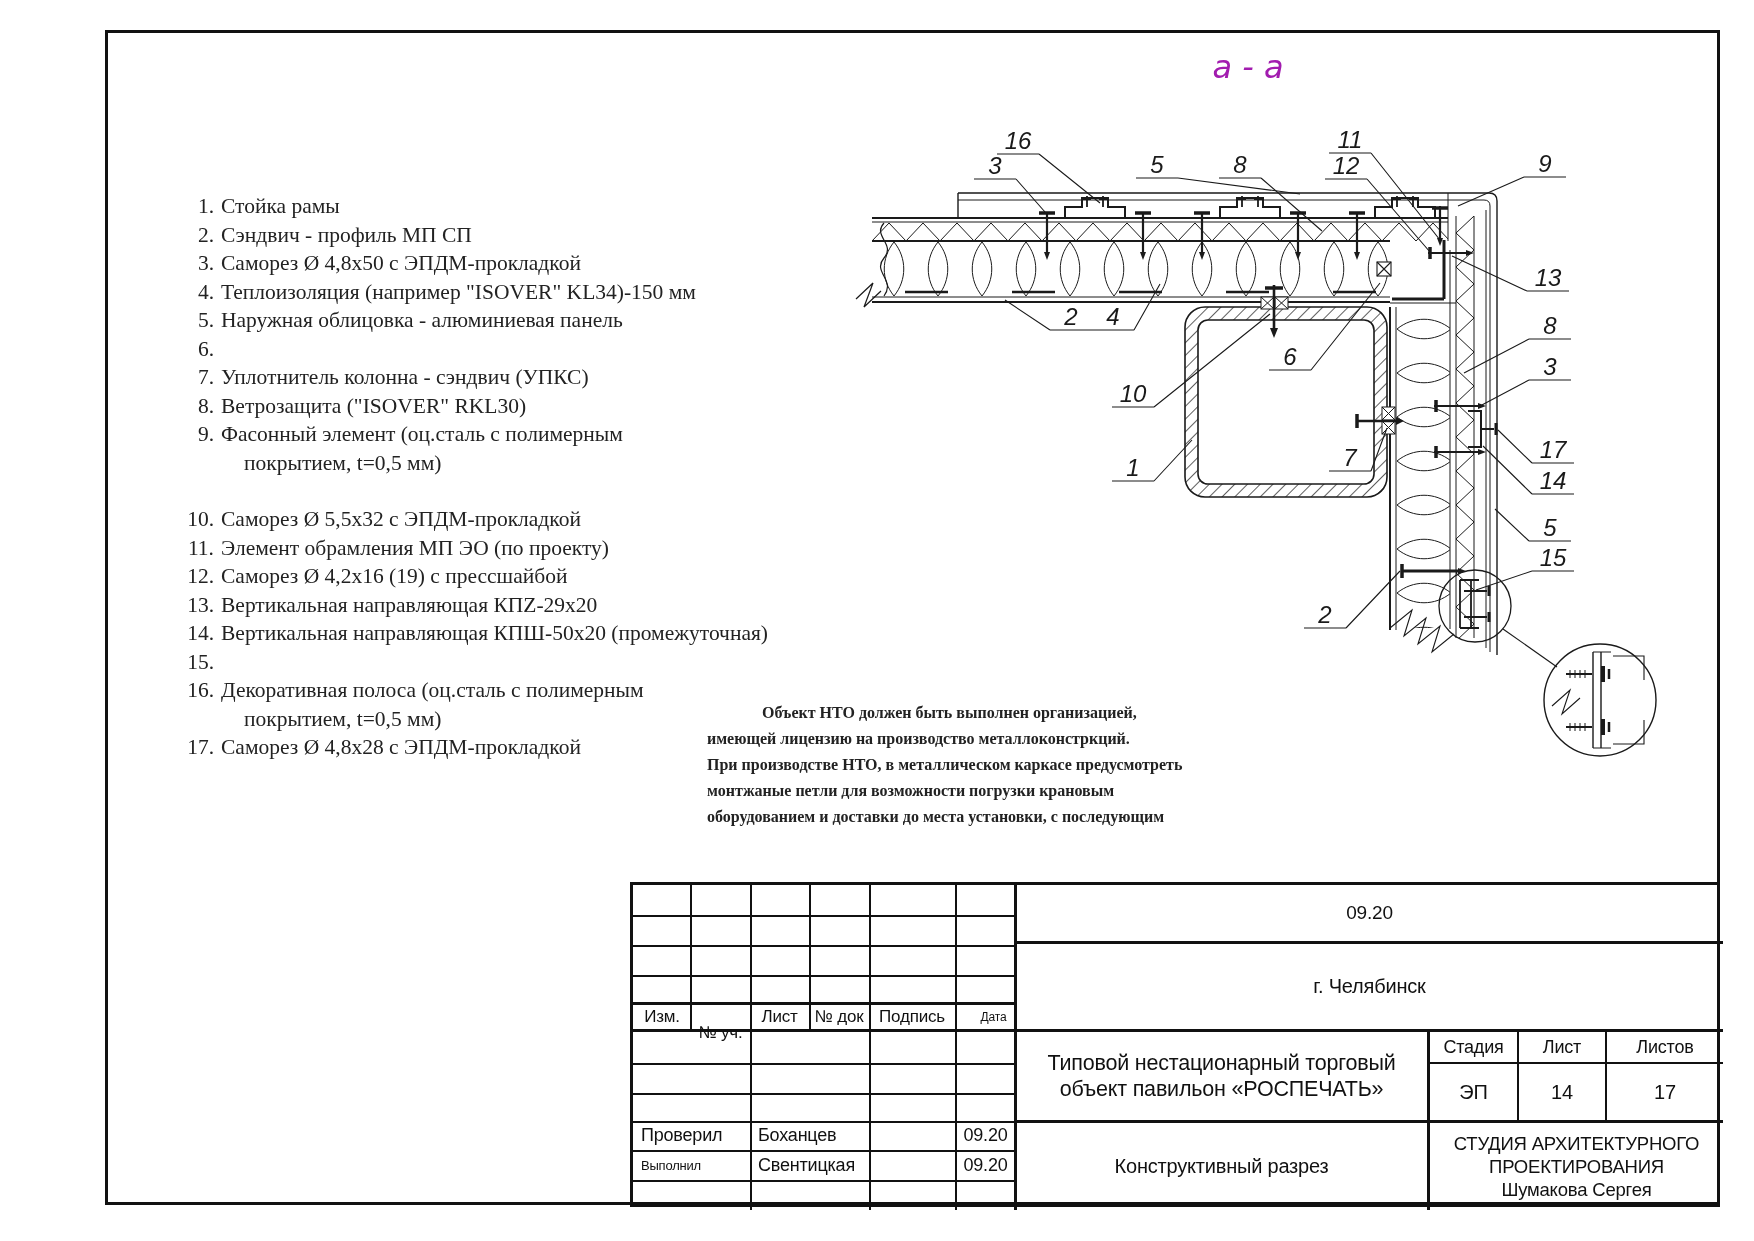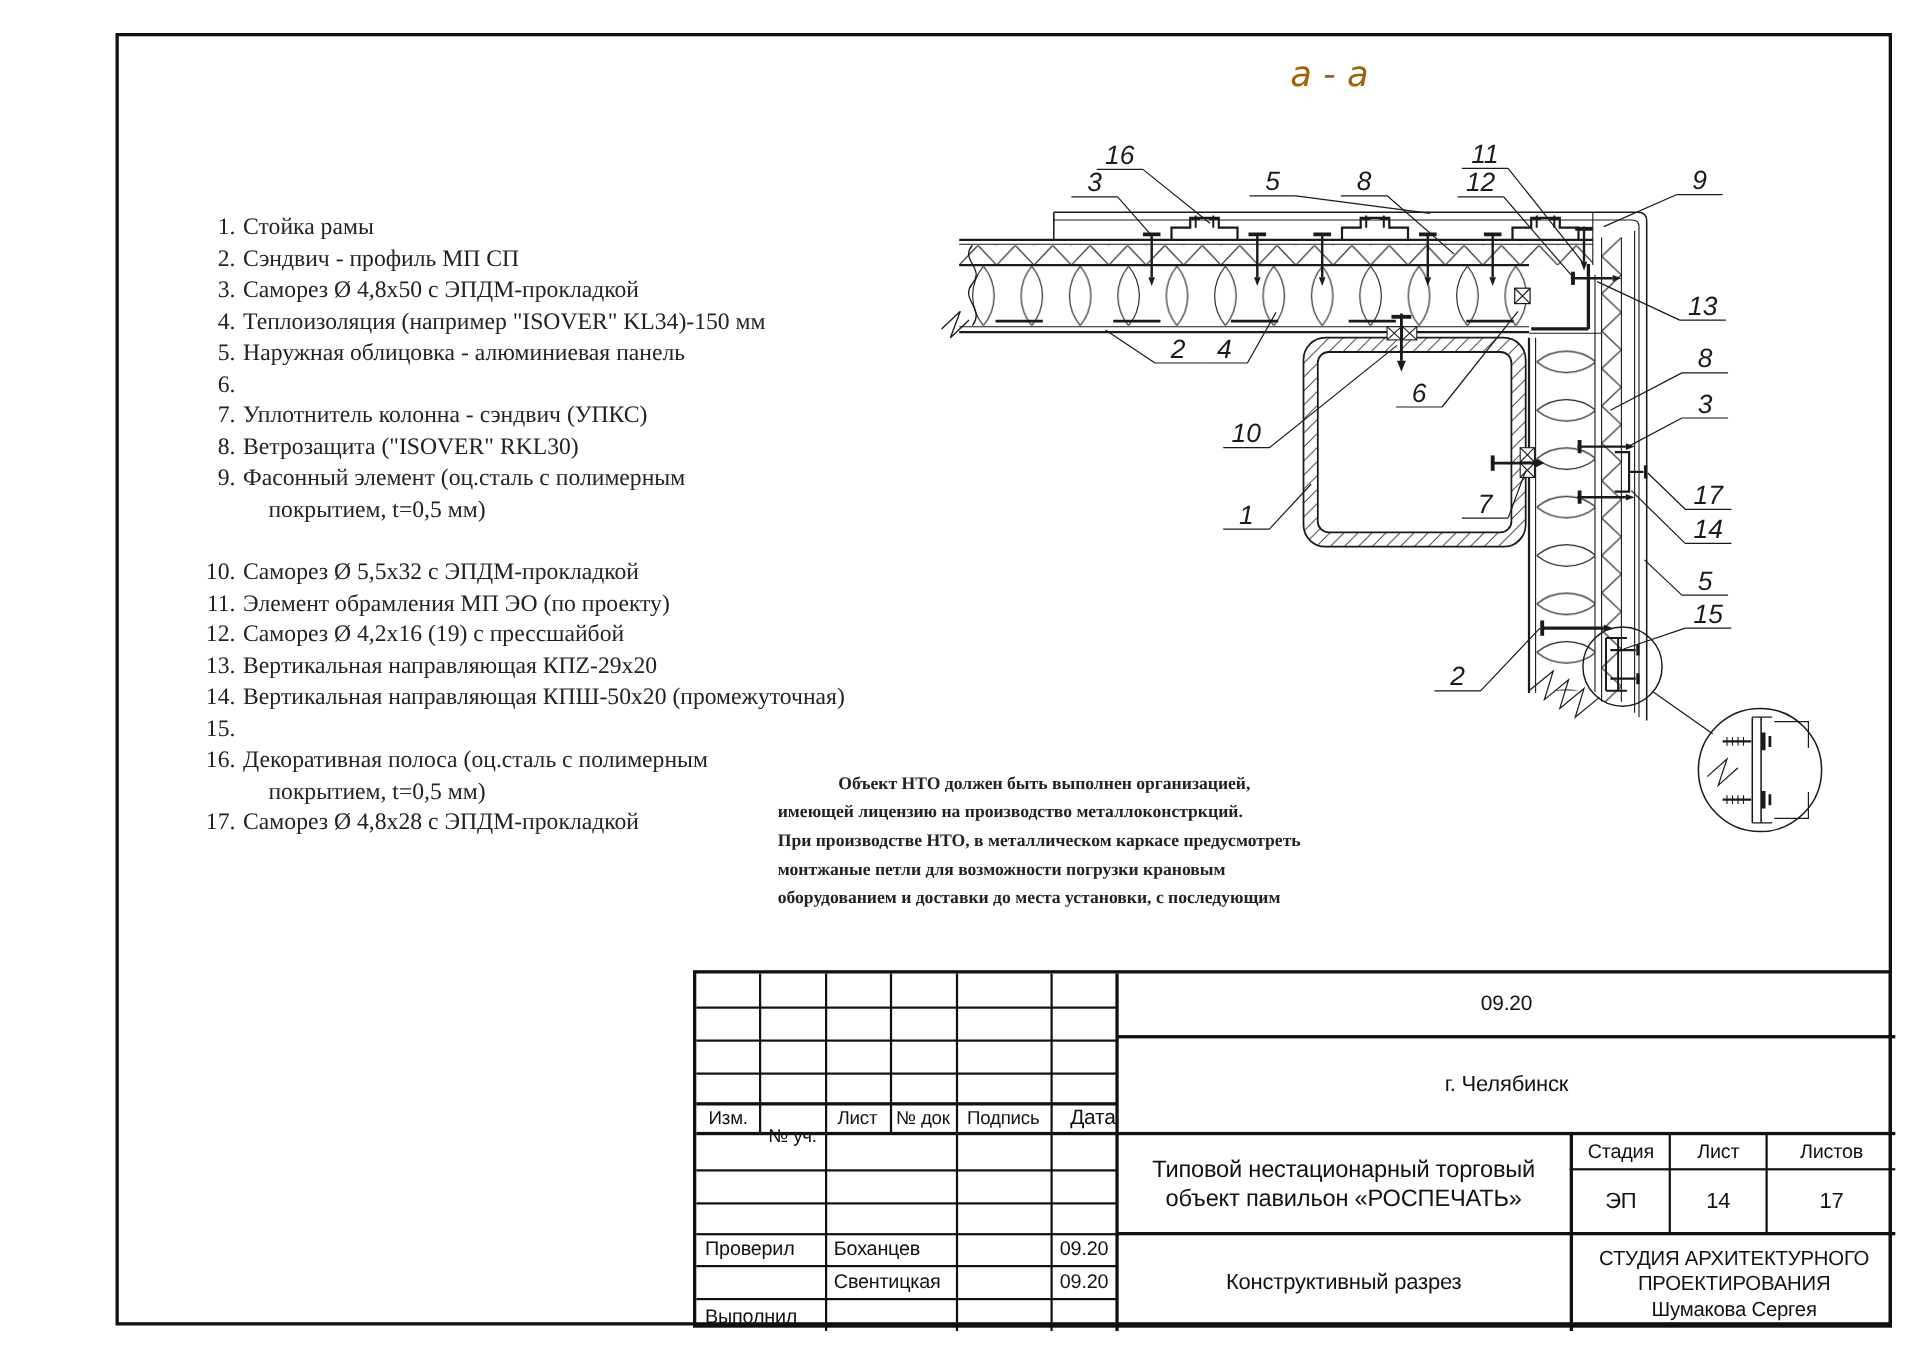--- a/index.html
+++ b/index.html
@@ -13,22 +13,22 @@
   .legend-line.gap{margin-top:28px;}
   .legend-num{width:46px;text-align:right;flex:0 0 46px;}
   .legend-txt{margin-left:7px;}
   .legend-cont{line-height:28.5px;padding-left:76px;white-space:nowrap;}
   
   .notes{position:absolute;left:707px;top:700px;width:620px;
          font-family:"Liberation Serif",serif;font-weight:bold;font-size:16px;color:#222;}
   .note-line{line-height:26px;white-space:nowrap;}
   .note-line.first{text-indent:55px;}
   
-  .section-title{position:absolute;left:1173px;top:48px;width:150px;text-align:left;
-                 font-family:"DejaVu Sans",sans-serif;font-style:italic;font-size:32px;color:#a16207;}
+  .section-title{position:absolute;left:1173px;top:48px;width:150px;text-align:center;
+                 font-family:"DejaVu Sans",sans-serif;font-style:italic;font-size:32px;color:#a21caf;}
   
   #drawing-svg{position:absolute;left:840px;top:40px;width:880px;height:790px;}
   #callouts text{font-family:"Liberation Sans",sans-serif;font-style:italic;font-size:24px;fill:#1a1a1a;}
   
   .tb{position:absolute;left:630px;top:882px;width:1090px;height:325px;border:3px solid #111;
       box-sizing:border-box;}
   .ln{position:absolute;background:#111;}
   .cell{position:absolute;display:flex;align-items:center;justify-content:center;
         letter-spacing:-0.2px;white-space:nowrap;}
   .cell.left{justify-content:flex-start;padding-left:8px;}
@@ -356,26 +356,26 @@
     <div class="ln" style="left:0;top:295px;width:383px;height:1.5px;"></div>
     <div class="ln" style="left:383px;top:56px;width:707px;height:3px;"></div>
     <div class="ln" style="left:383px;top:235px;width:707px;height:3px;"></div>
     <div class="ln" style="left:794px;top:177px;width:296px;height:2px;"></div>
 
     <div class="cell" style="left:0;top:118px;width:58px;height:27px;font-size:17px;">Изм.</div>
     <div class="cell" style="left:58px;top:118px;width:59px;height:27px;font-size:17px;margin-top:16px;">№ уч.</div>
     <div class="cell" style="left:117px;top:118px;width:59px;height:27px;font-size:17px;">Лист</div>
     <div class="cell" style="left:176px;top:118px;width:60px;height:27px;font-size:17px;">№ док</div>
     <div class="cell" style="left:236px;top:118px;width:86px;height:27px;font-size:17px;">Подпись</div>
-    <div class="cell" style="left:322px;top:118px;width:77px;height:27px;font-size:19px;">Дата</div>
+    <div class="cell" style="left:322px;top:118px;width:77px;height:27px;font-size:12px;">Дата</div>
 
     <div class="cell left" style="left:0;top:236px;width:117px;height:29px;font-size:18px;">Проверил</div>
     <div class="cell left" style="left:117px;top:236px;width:119px;height:29px;font-size:18px;">Боханцев</div>
     <div class="cell" style="left:322px;top:236px;width:61px;height:29px;font-size:18px;">09.20</div>
-    <div class="cell left" style="left:0;top:265px;width:117px;height:30px;font-size:18px;margin-top:32px;">Выполнил</div>
+    <div class="cell left" style="left:0;top:265px;width:117px;height:30px;font-size:13px;">Выполнил</div>
     <div class="cell left" style="left:117px;top:265px;width:119px;height:30px;font-size:18px;">Свентицкая</div>
     <div class="cell" style="left:322px;top:265px;width:61px;height:30px;font-size:18px;">09.20</div>
 
     <div class="cell" style="left:383px;top:0;width:707px;height:56px;font-size:19px;">09.20</div>
     <div class="cell" style="left:383px;top:58px;width:707px;height:86px;font-size:20px;">г. Челябинск</div>
     <div class="cell col" style="left:383px;top:147px;width:411px;height:88px;font-size:21.5px;line-height:26px;text-align:right;">
       <span>Типовой нестационарный торговый</span>
       <span>объект  павильон «РОСПЕЧАТЬ»</span>
     </div>
     <div class="cell" style="left:797px;top:147px;width:87px;height:30px;font-size:18px;">Стадия</div>

